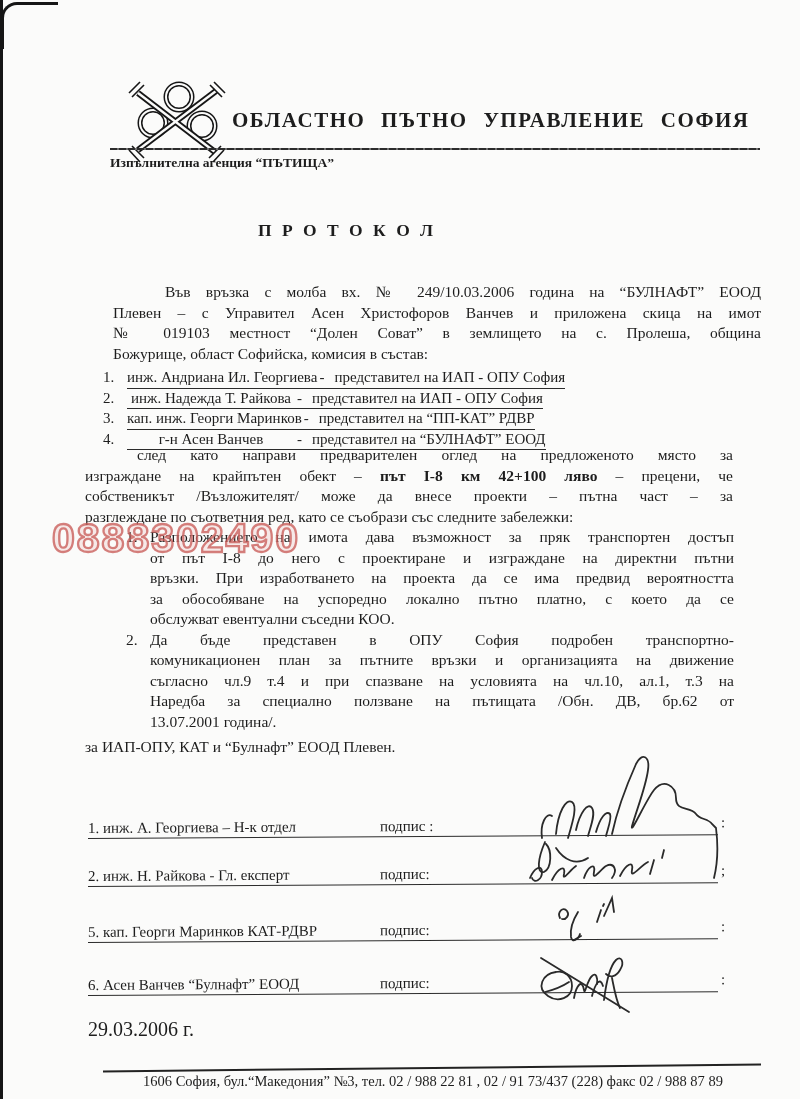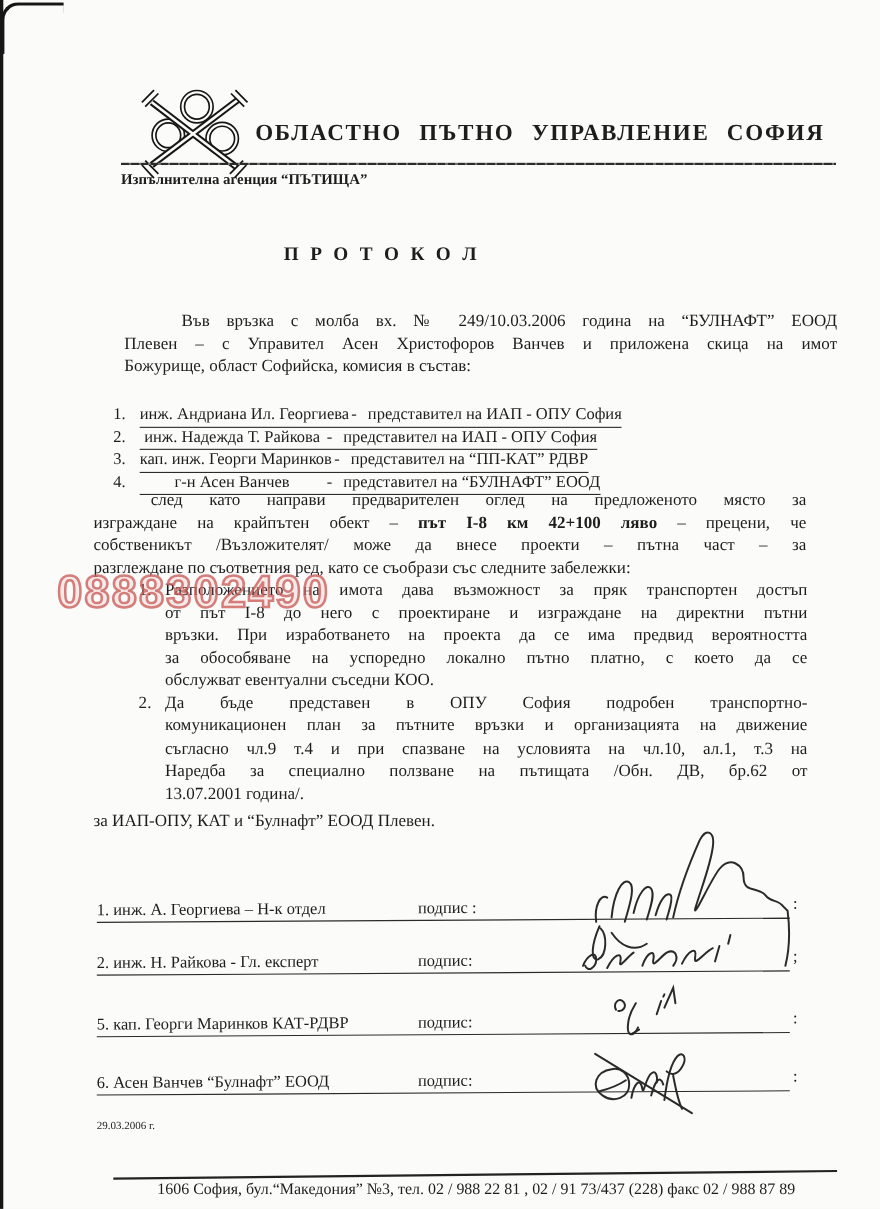--- a/index.html
+++ b/index.html
@@ -40,21 +40,21 @@
   .remarks{position:absolute;left:150px;top:527px;width:584px;}
   .remark{position:relative;}
   .rnum{position:absolute;left:-24px;top:0;font-size:15.5px;line-height:20.5px;}
   
   .sigrow{position:absolute;left:88px;width:630px;height:18px;border-bottom:1.6px solid #2b2b2b;
         font-size:15px;transform:rotate(-0.35deg);transform-origin:left bottom;}
   .sig-label{position:absolute;left:0;bottom:1px;white-space:nowrap;}
   .sig-field{position:absolute;left:292px;bottom:1px;}
   .sig-tail{position:absolute;left:633px;bottom:3px;}
   .row1{top:820px;}.row2{top:868px;}.row3{top:924px;}.row4{top:977px;}
-  .date{position:absolute;left:88px;top:1018px;font-size:10px;}
+  .date{position:absolute;left:88px;top:1018px;font-size:20px;}
   
   .footer-rule{position:absolute;left:103px;top:1067px;width:658px;height:2.4px;background:#222;
         transform:rotate(-0.6deg);}
   .footer-text{position:absolute;left:105px;top:1073px;width:656px;text-align:center;
         font-size:14.5px;white-space:nowrap;}
   
   .watermark{position:absolute;left:52px;top:515px;font-family:"Liberation Sans",sans-serif;
         font-size:41px;font-weight:bold;letter-spacing:2px;white-space:nowrap;
         color:rgba(226,143,143,0.16);-webkit-text-stroke:2.3px rgba(201,92,89,0.78);}
   .sig-ink{position:absolute;left:0;top:0;pointer-events:none;}
@@ -101,20 +101,21 @@
   </div>
   <div class="org-title">ОБЛАСТНО ПЪТНО УПРАВЛЕНИЕ СОФИЯ</div>
   <div class="header-rule"></div>
   <div class="agency">Изпълнителна агенция “ПЪТИЩА”</div>
 
   <div class="doc-title">П Р О Т О К О Л</div>
 
   <div class="block intro">
     <span class="jline indent">Във връзка с молба вх. № 249/10.03.2006 година  на “БУЛНАФТ” ЕООД</span>
     <span class="jline">Плевен – с Управител Асен Христофоров Ванчев и приложена скица на имот</span>
+    <span class="jline">№ 019103 местност “Долен Соват” в землището на с. Пролеша, община</span>
     <span class="jline last">Божурище,  област Софийска,  комисия в състав:</span>
   </div>
 
   <div class="commission">
     <div class="crow">
       <span class="cnum">1.</span>
       <span class="centry">
           <span class="cname">инж. Андриана Ил. Георгиева</span>
           <span class="cdash">-</span>
           <span class="crole">представител на ИАП - ОПУ София</span>

